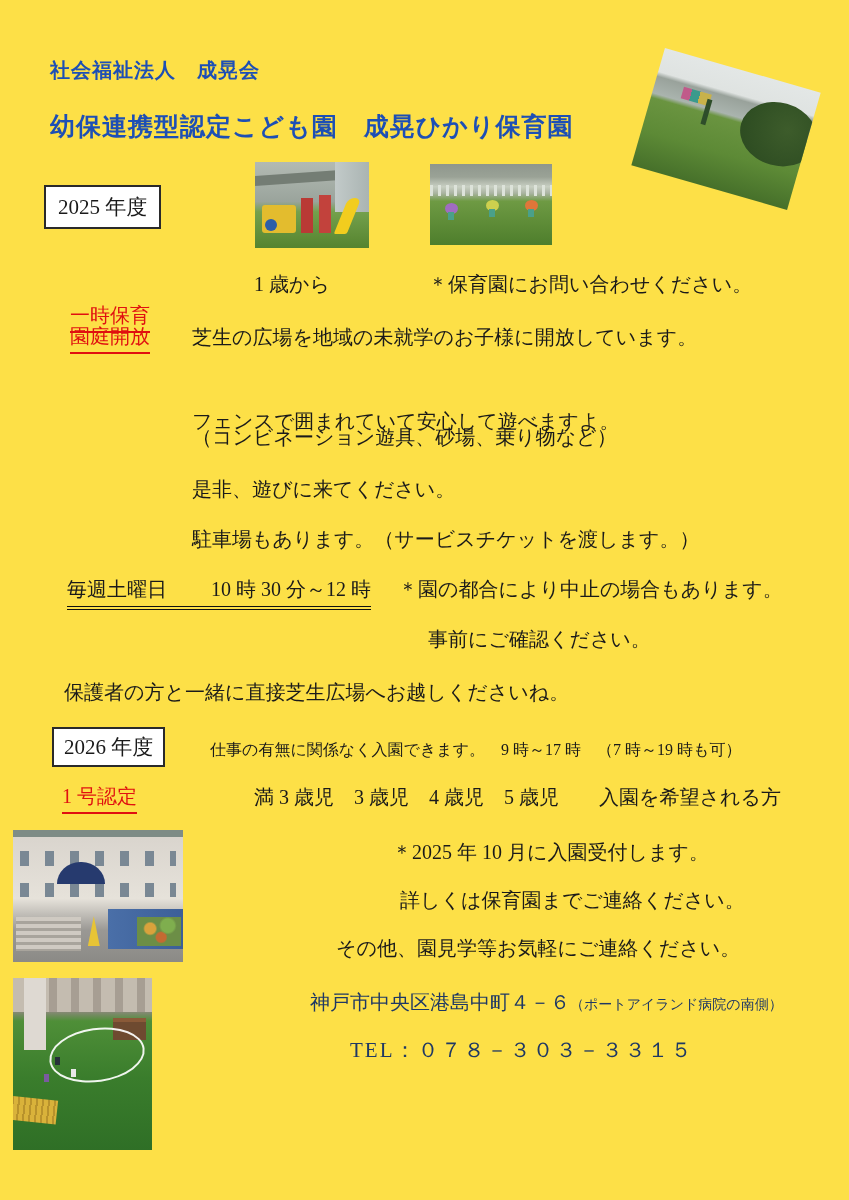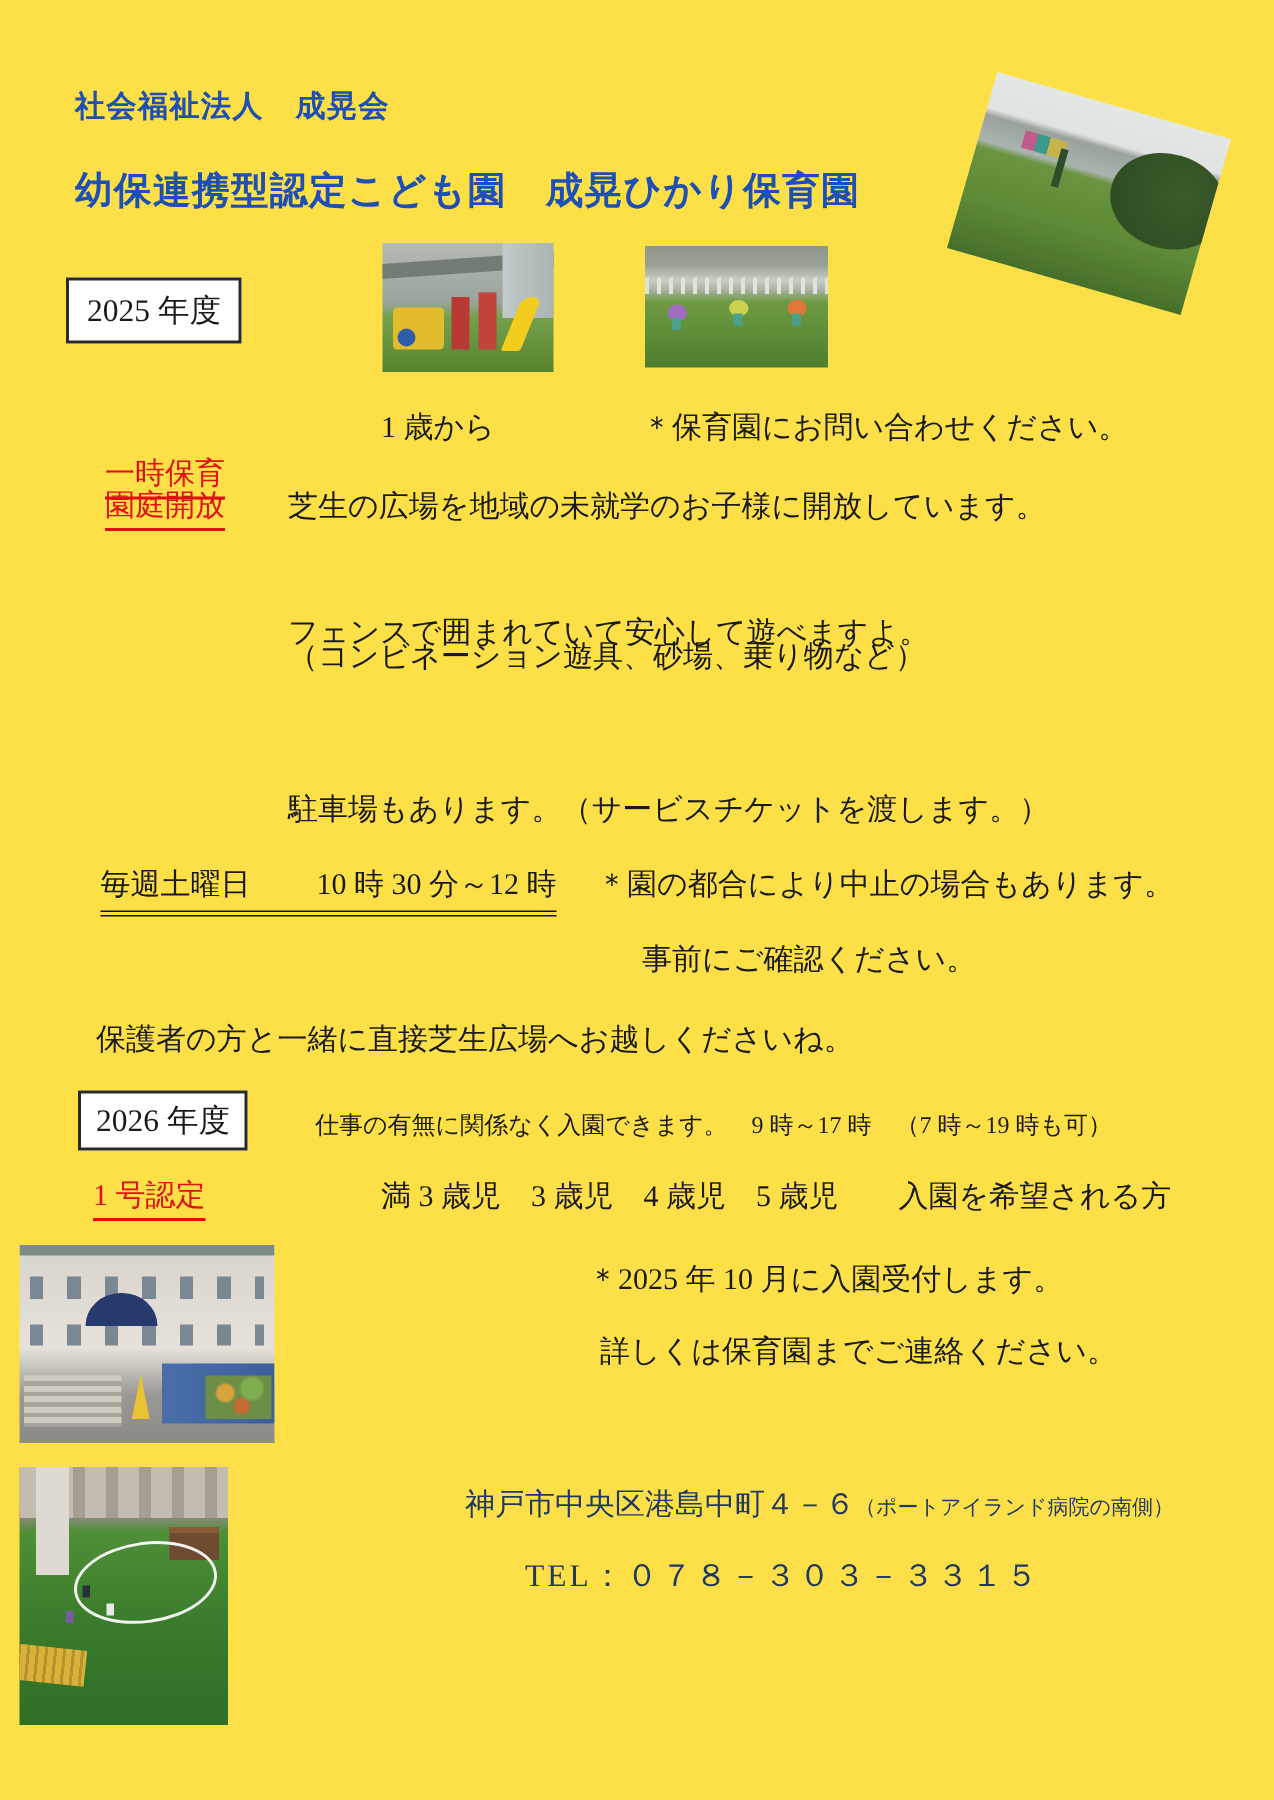--- a/index.html
+++ b/index.html
@@ -119,20 +119,21 @@
   </div>
 
   <div class="abs redlabel" style="left:70px;top:270px;margin-top:32px;">一時保育</div>
   <div class="abs body20" style="left:254px;top:271px;">1 歳から</div>
   <div class="abs body20" style="left:428px;top:271px;">＊保育園にお問い合わせください。</div>
 
   <div class="abs redlabel" style="left:70px;top:323px;">園庭開放</div>
   <div class="abs body20" style="left:192px;top:324px;">芝生の広場を地域の未就学のお子様に開放しています。</div>
   <div class="abs body20" style="left:192px;top:374px;margin-top:34px;">フェンスで囲まれていて安心して遊べますよ。</div>
   <div class="abs body20" style="left:192px;top:424px;">（コンビネーション遊具、砂場、乗り物など）</div>
+  <div class="abs body20" style="left:192px;top:476px;">是非、遊びに来てください。</div>
   <div class="abs body20" style="left:192px;top:526px;">駐車場もあります。（サービスチケットを渡します。）</div>
 
   <div class="abs body20" style="left:67px;top:576px;">
     <span class="dblline"><span>毎週土曜日</span><span class="sp40"></span><span>10 時 30 分～12 時</span></span>
   </div>
   <div class="abs body20" style="left:398px;top:576px;">＊園の都合により中止の場合もあります。</div>
   <div class="abs body20" style="left:428px;top:626px;">事前にご確認ください。</div>
 
   <div class="abs body20" style="left:64px;top:679px;">保護者の方と一緒に直接芝生広場へお越しくださいね。</div>
 
@@ -147,20 +148,21 @@
     <div class="win2"></div>
     <div class="awning"></div>
     <div class="steps"></div>
     <div class="cone"></div>
     <div class="wall"></div>
     <div class="mural"></div>
   </div>
 
   <div class="abs body20" style="left:392px;top:839px;">＊2025 年 10 月に入園受付します。</div>
   <div class="abs body20" style="left:400px;top:887px;">詳しくは保育園までご連絡ください。</div>
+  <div class="abs body20" style="left:336px;top:935px;">その他、園見学等お気軽にご連絡ください。</div>
 
   <div class="photo ph-turf">
     <div class="city"></div>
     <div class="tower"></div>
     <div class="hut"></div>
     <div class="oval"></div>
     <div class="fence"></div>
     <div class="kid1"></div>
     <div class="kid2"></div>
     <div class="kid3"></div>

